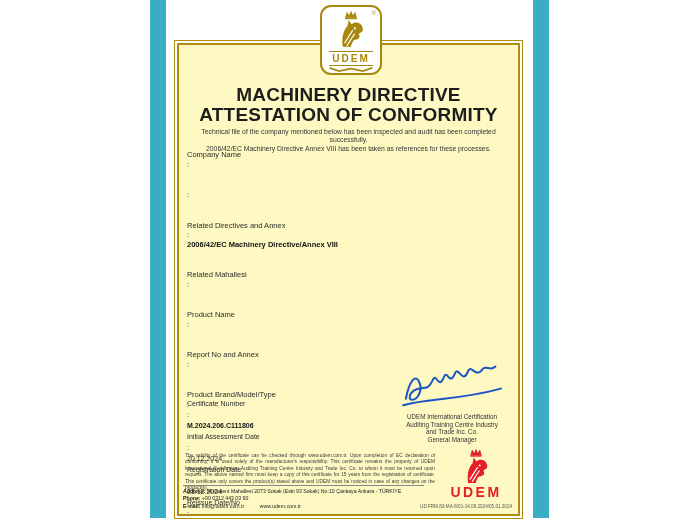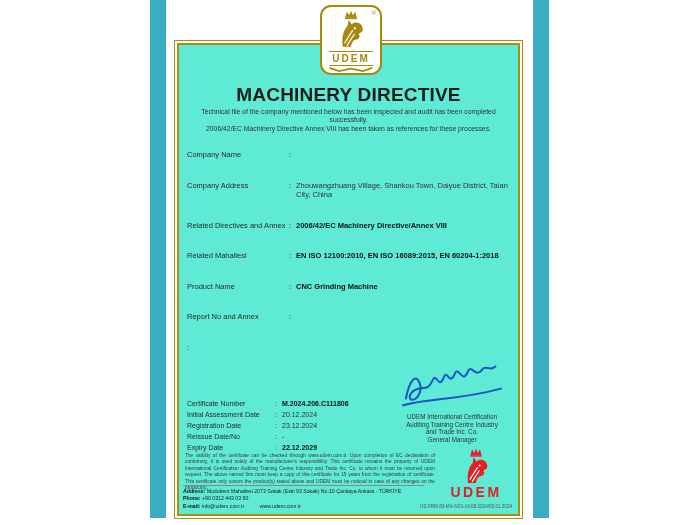--- a/index.html
+++ b/index.html
@@ -6,41 +6,41 @@
   body { background:#fff; width:700px; height:525px; overflow:hidden;
          font-family:"Liberation Sans", sans-serif; }
   .stage { position:relative; width:700px; height:525px; background:#fff; }
 
   .teal-bar { position:absolute; top:0; width:16px; height:518px; background:#3badc2; }
   .teal-left  { left:150px; }
   .teal-right { left:533px; }
 
   .frame { position:absolute; left:177px; top:43px; width:343px; height:473px;
            border:2px solid #ab8d10; outline:1px solid #ab8d10; outline-offset:2px;
-           background:#5eead4; }
+           background:#fef9c3; }
 
   
   .logo-box { position:absolute; left:320px; top:5px; width:62px; height:70px;
               background:#fff; border:2px solid #a8880c; border-radius:11px;
               z-index:3; text-align:center; padding-top:3px; }
   .logo-box .reg { position:absolute; top:3px; right:4px; font-size:6px; color:#a8880c; }
   .logo-box .brand { display:inline-block; font-size:10px; font-weight:bold; color:#a8880c;
               letter-spacing:2px; border-top:1px solid #a8880c; border-bottom:1px solid #a8880c;
               padding:1px 3px; margin-top:1px; }
   .horse-svg { display:block; margin:0 auto; }
 
   
   .title-block { position:absolute; top:40px; left:0; width:100%; text-align:center; }
   .title-line { font-size:19px; font-weight:bold; color:#1d1d1d; line-height:20px; letter-spacing:0.2px; }
   .subtitle { font-size:6.8px; line-height:8px; color:#333; width:330px; margin:3px auto 0; }
   .subtitle div { margin-top:1px; }
 
   
   .fields { position:absolute; top:105px; left:8px; right:6px; }
-  .frow { display:flex; margin-bottom:21px; font-size:7.5px; line-height:9.5px; color:#2a2a2a; }
+  .frow { display:flex; margin-bottom:21px; font-size:7.5px; line-height:9.5px; color:#2a2a2a;flex-direction:column; }
   .frow .lab { width:102px; flex:none; }
   .frow .col { width:7px; flex:none; }
   .frow .val { flex:1; color:#333; }
   .frow .val.b { font-weight:bold; color:#111; }
 
   
   .certinfo { position:absolute; top:353px; left:8px; width:210px; }
   .certinfo .frow { margin-bottom:0; font-size:7px; line-height:11px; }
   .certinfo .lab { width:88px; }
 
@@ -79,63 +79,61 @@
 
 <div class="stage">
 
   <div class="teal-bar teal-left"></div>
   <div class="teal-bar teal-right"></div>
 
   <div class="frame">
 
     <div class="title-block">
       <div class="title-line">MACHINERY DIRECTIVE</div>
+      <div class="title-line">ATTESTATION OF CONFORMITY</div>
       <div class="subtitle">
         <div>Technical file of the company mentioned below has been inspected and audit has been completed successfully.</div>
         <div>2006/42/EC Machinery Directive Annex VIII has been taken as references for these processes.</div>
       </div>
     </div>
 
     <div class="fields">
 
         <div class="frow">
           <span class="lab">Company Name</span>
           <span class="col">:</span>
         </div>
 
         <div class="frow">
-          <span class="lab">Company Address</span>
-          <span class="col">:</span>
-          <span class="val">Zhouwangzhuang Village, Shankou Town, Daiyue District, Taian City, China</span>
+          <span class="col">:</span>
         </div>
 
         <div class="frow">
           <span class="lab">Related Directives and Annex</span>
           <span class="col">:</span>
           <span class="val b">2006/42/EC Machinery Directive/Annex VIII</span>
         </div>
 
         <div class="frow">
           <span class="lab">Related Mahallesi</span>
           <span class="col">:</span>
-          <span class="val b">EN ISO 12100:2010, EN ISO 16089:2015, EN 60204-1:2018</span>
         </div>
 
         <div class="frow">
           <span class="lab">Product Name</span>
           <span class="col">:</span>
-          <span class="val b">CNC Grinding Machine</span>
         </div>
 
         <div class="frow">
           <span class="lab">Report No and Annex</span>
           <span class="col">:</span>
         </div>
 
         <div class="frow">
+          <span class="lab">Product Brand/Model/Type</span>
           <span class="col">:</span>
         </div>
       </div>
 
     <div class="sig-block">
       <svg class="sig-svg" width="116" height="48" viewBox="0 0 116 52">
         <g stroke="#1b55c5" stroke-width="2.2" fill="none" stroke-linecap="round">
           <path d="M8,42 C12,22 19,14 23,25 C26,33 21,43 15,43 C11,43 11,37 17,33 C27,27 31,35 37,22 C41,12 43,33 49,19 C53,9 55,29 61,15 C65,5 69,27 75,13 C79,3 83,21 91,10 C95,5 99,13 105,7"></path>
           <path d="M5,49 C32,41 64,44 111,31"></path>
         </g>

